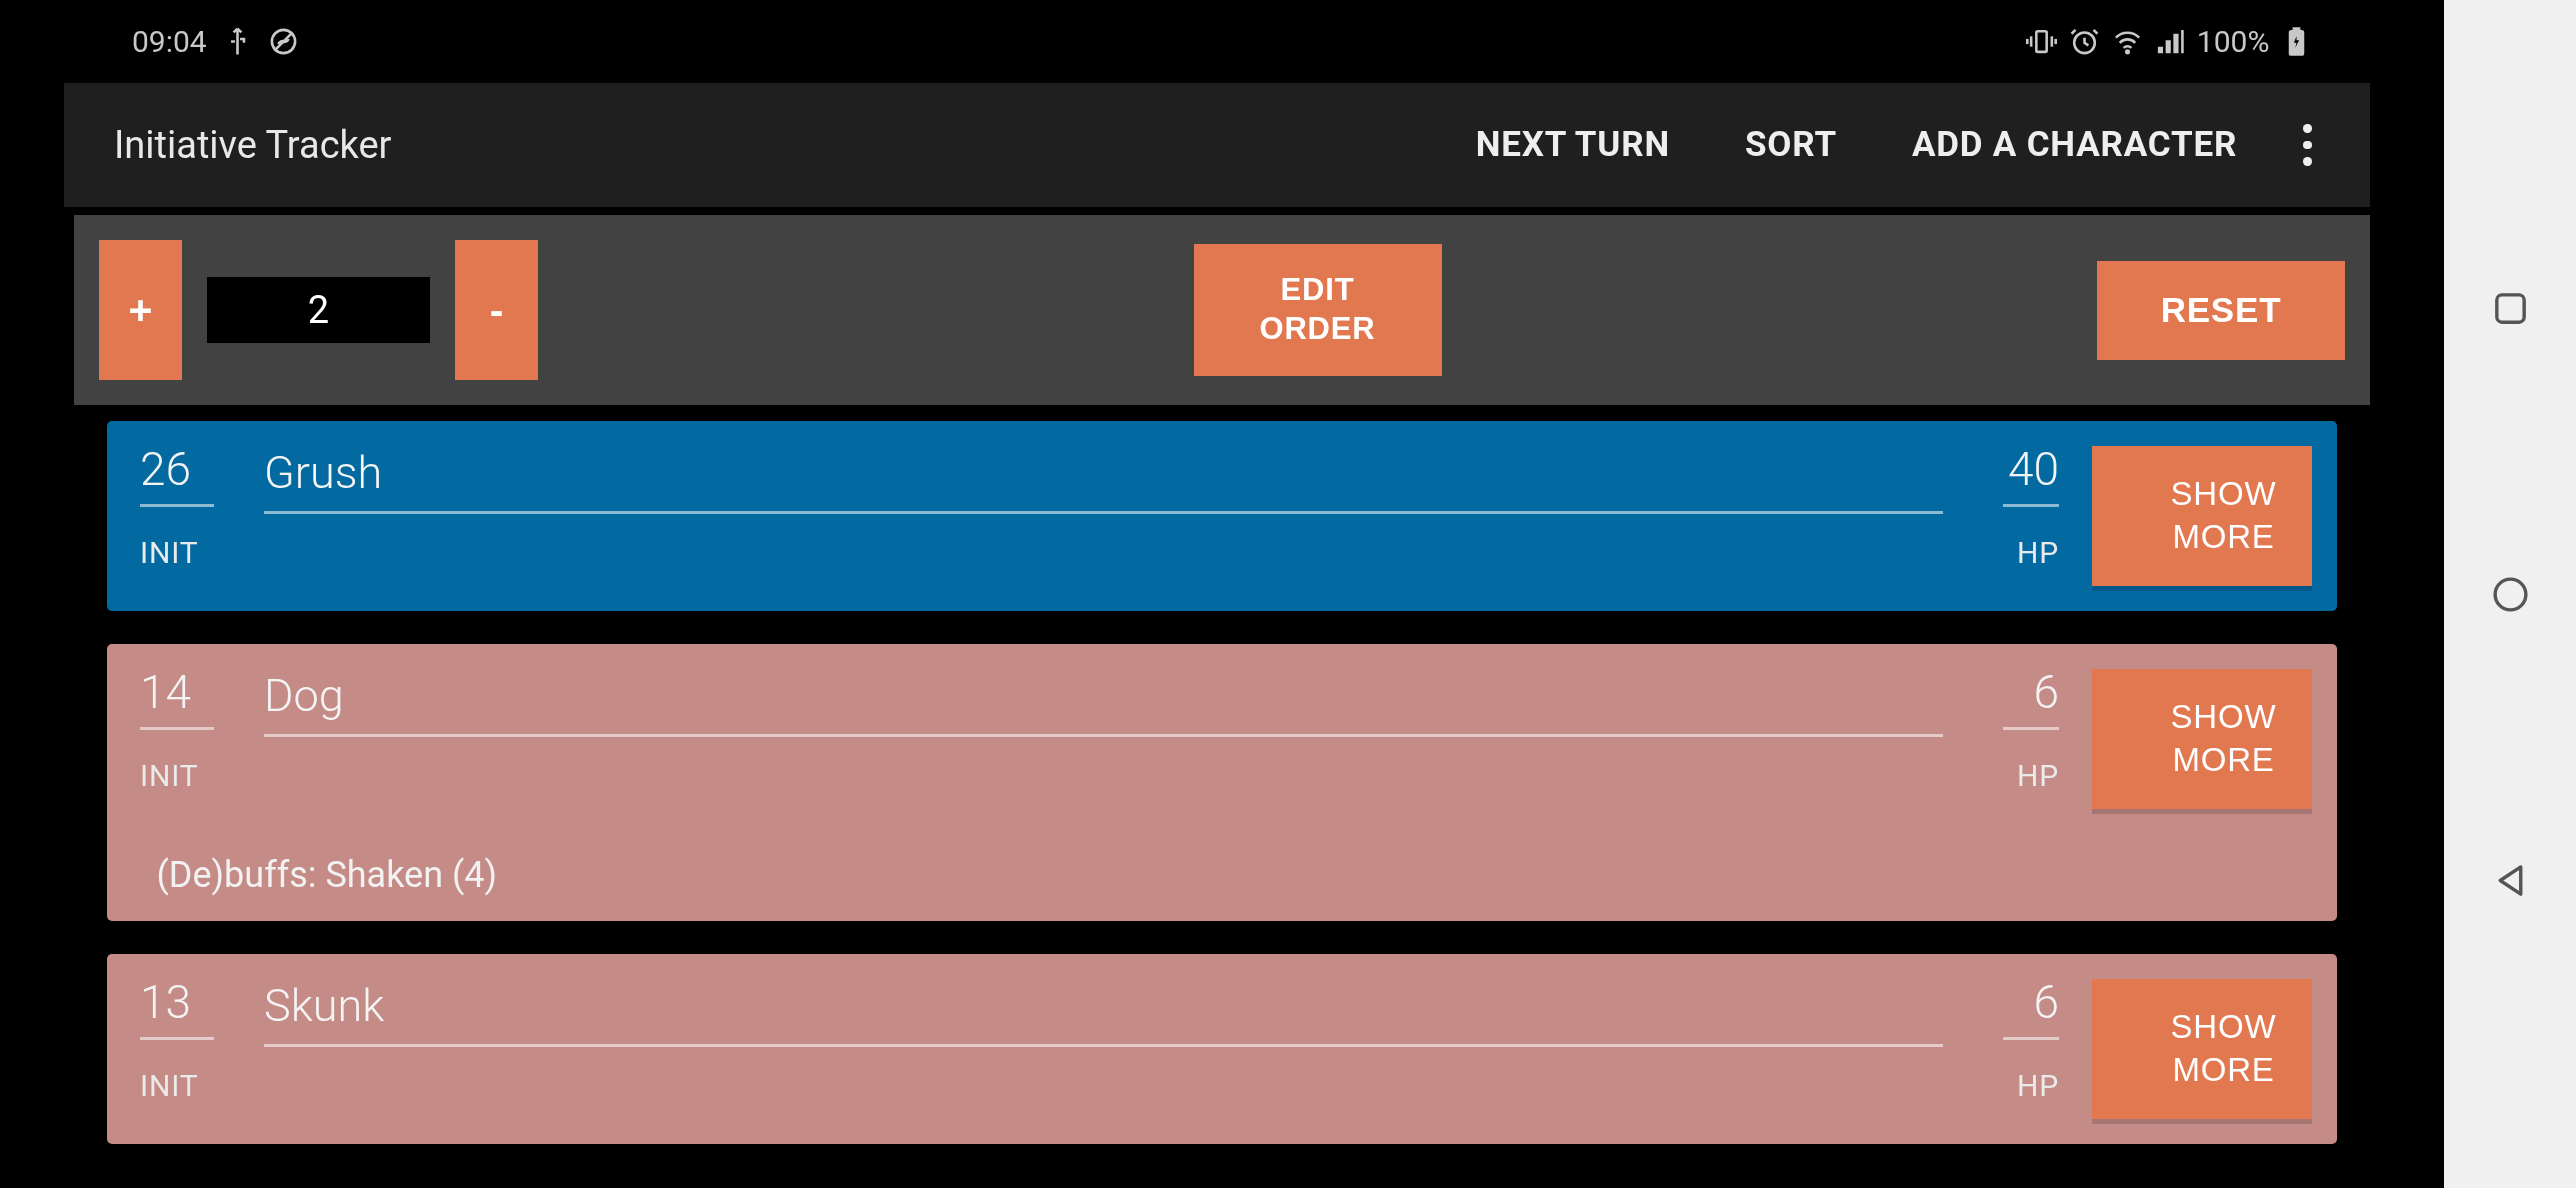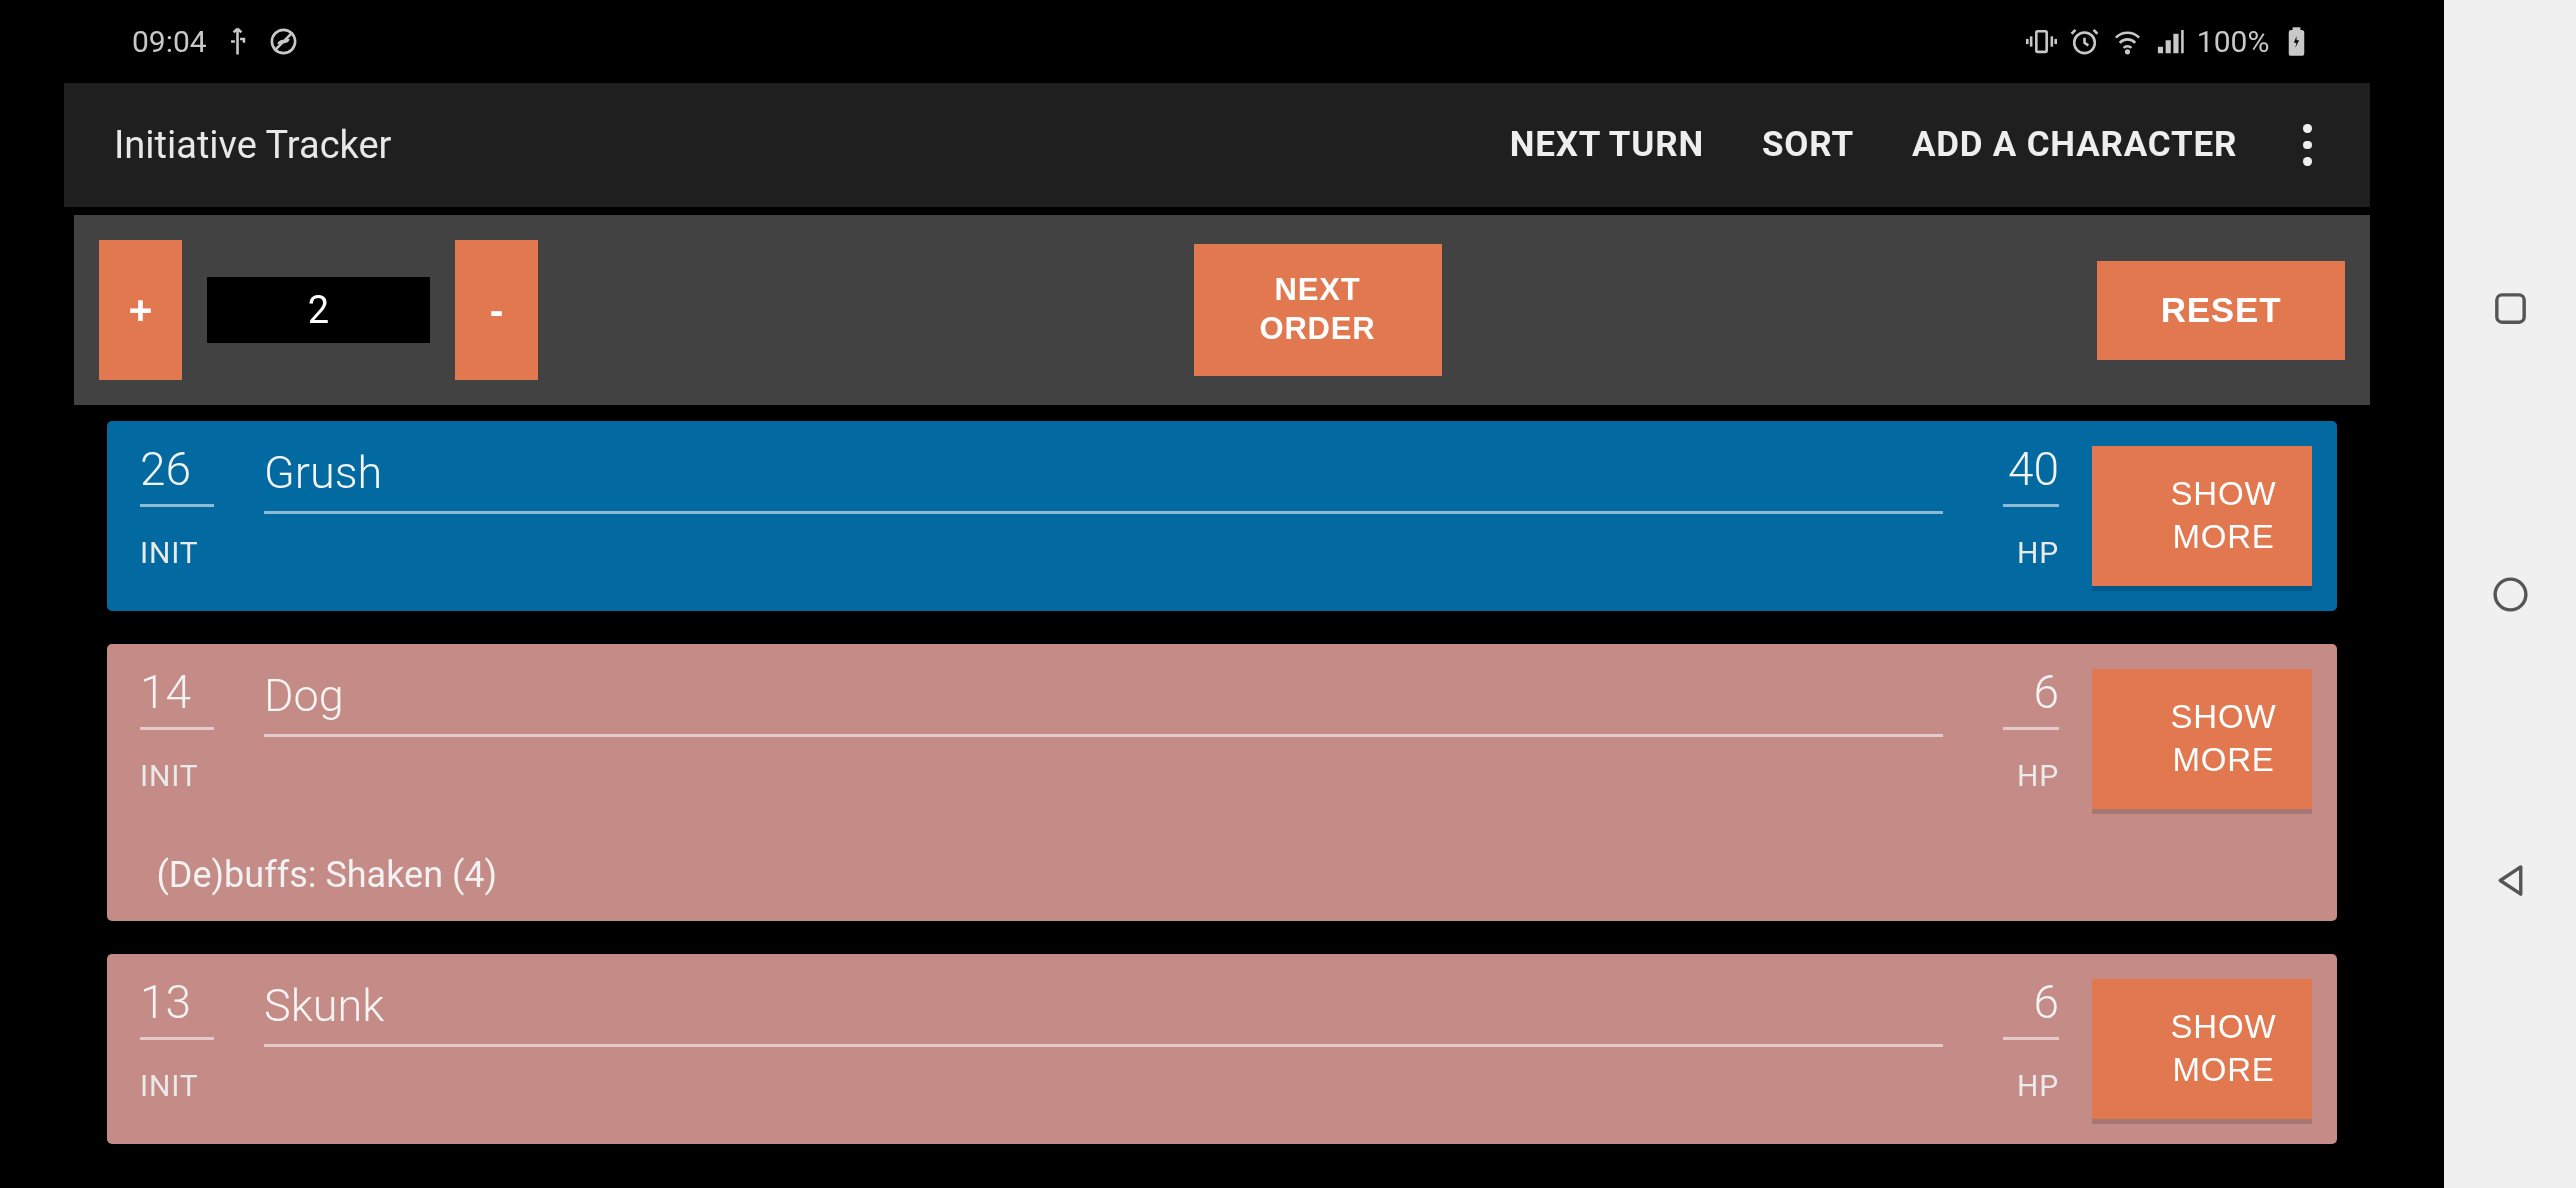--- a/index.html
+++ b/index.html
@@ -43,21 +43,21 @@
 
   
   .app-bar {
     position: absolute; top: 83px; left: 64px; right: 74px; height: 124px;
     background: #1f1f1f;
     display:flex; align-items:center; justify-content:space-between;
     padding: 0 50px;
   }
   .app-title { color:#e8e8e8; font-size: 38px; font-weight:400; }
   .app-actions { display:flex; align-items:center; gap:58px; }
-  .action-text { color:#eee; font-size:35px; font-weight:700; letter-spacing:0.8px; cursor:pointer; }
+  .action-text { color:#eee; font-size:35px; font-weight:700; letter-spacing:0.8px; cursor:pointer;margin-left:17px; }
   .overflow { display:flex; flex-direction:column; gap:8.3px; padding:8.3px; }
   .overflow span { width:8.3px; height:8.3px; background:#eee; border-radius:50%; }
 
   
   .toolbar {
     position:absolute; top:215px; left:74px; right:74px; height:190px;
     background:#424242;
     display:flex; align-items:center; justify-content:space-between;
     padding: 0 25px;
   }
@@ -188,21 +188,21 @@
         </div>
     </div>
   </div>
 
   <div class="toolbar">
     <div class="counter-group">
       <button class="sq-btn">+</button>
       <div class="counter-box">2</div>
       <button class="sq-btn">-</button>
     </div>
-    <button class="big-btn edit-order" style="white-space:pre-line;">NEXT
+    <button class="big-btn edit-order" style="white-space:pre-line;">EDIT
 ORDER</button>
     <button class="big-btn reset">RESET</button>
   </div>
 
   <div class="list" id="list">
       <div class="card card-blue">
         <div class="card-top">
           <div class="col init-col">
             <div class="num">26</div>
             <div class="underline"></div>

